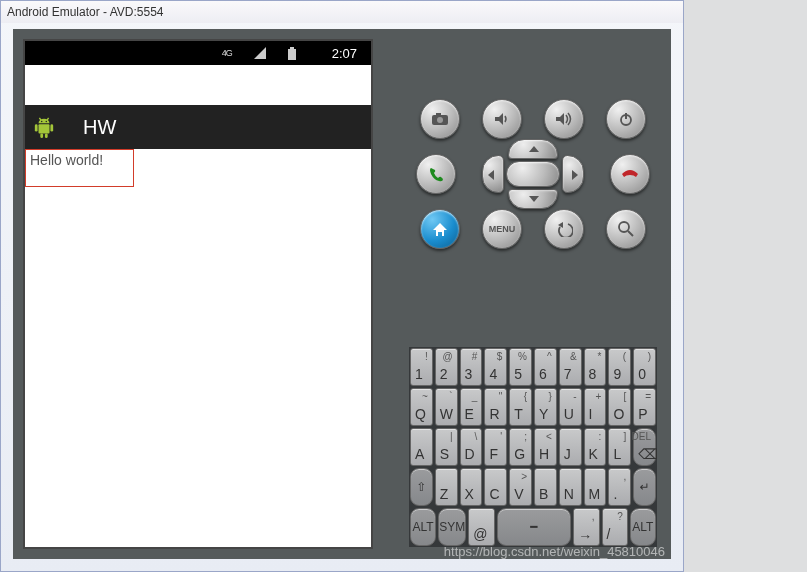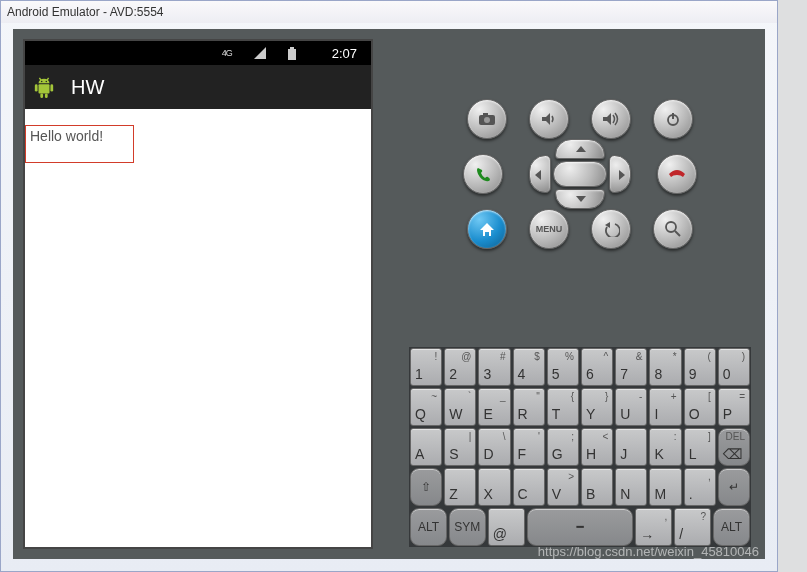--- a/index.html
+++ b/index.html
@@ -1,18 +1,18 @@
 <!DOCTYPE html>
 <html><head>
 <meta charset="utf-8">
 <style>
   * { box-sizing: border-box; margin: 0; padding: 0; }
   body { font-family: Arial, sans-serif; background: #dedfe0; }
   .window {
-    width: 778px; height: 572px;
+    width: 684px; height: 572px;
     background: linear-gradient(#f4f6fa, #e8ecf4);
     border: 1px solid #9aa6c8;
     position: relative;
   }
   .titlebar {
     height: 22px; line-height: 22px;
     padding-left: 6px;
     font-size: 12px; color: #333;
     background: linear-gradient(#faf9fb,#ededf3);
   }
@@ -34,27 +34,27 @@
   .statusbar {
     height: 24px; background: #000; color: #fff;
     display: flex; justify-content: flex-end; align-items: center;
     font-size: 13px; padding: 0 14px; gap: 22px;
   }
   .net-icon { font-size: 9px; letter-spacing: -1px; color:#ddd;}
   .sig-icon svg, .bat-icon svg { display:block; }
   .clock { margin-left: 14px; }
   .appbar {
     height: 44px; background: #222; color: #fff;
-    display: flex; align-items: center; gap: 16px;
-    padding: 0 8px; font-size: 20px;
+    display: flex; align-items: center; gap: 28px;
+    padding: 0 8px; font-size: 20px; margin-top: 40px;
   }
   .app-icon svg { display:block; }
   .content { flex: 1; background: #fff; position: relative; }
   .hello-box {
-    position: absolute; left: 0; top: 16px;
+    position: absolute; left: 0; top: 0;
     border: 1px solid #d23c2a;
     padding: 2px 30px 18px 4px;
     font-size: 14px; color: #555;
   }
   
   .controls { flex:1; display:flex; flex-direction:column; align-items:center; padding-top:70px; position:relative;}
   .btn-grid { display:flex; flex-direction:column; align-items:center; }
   .row { display:flex; gap:22px; align-items:center; justify-content:center;}
   .rbtn {
     width:40px; height:40px; border-radius:50%;

